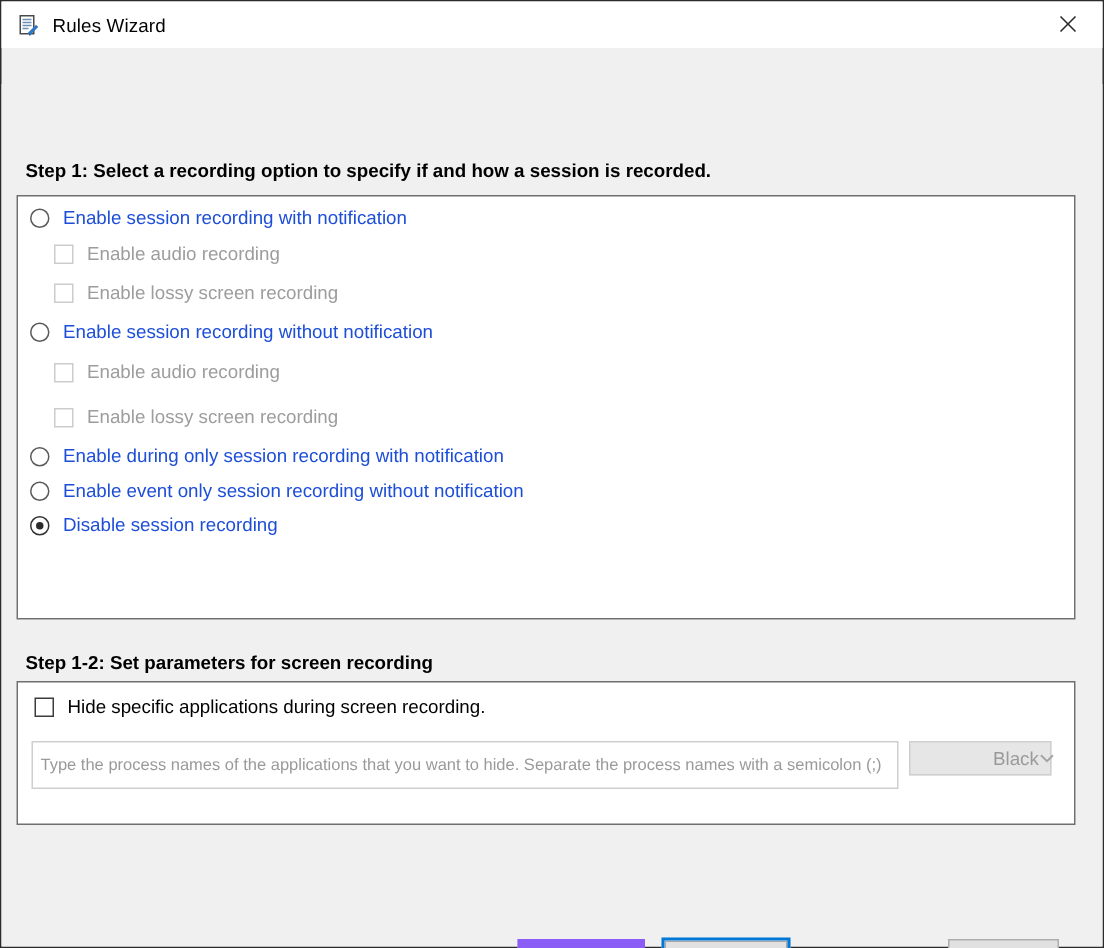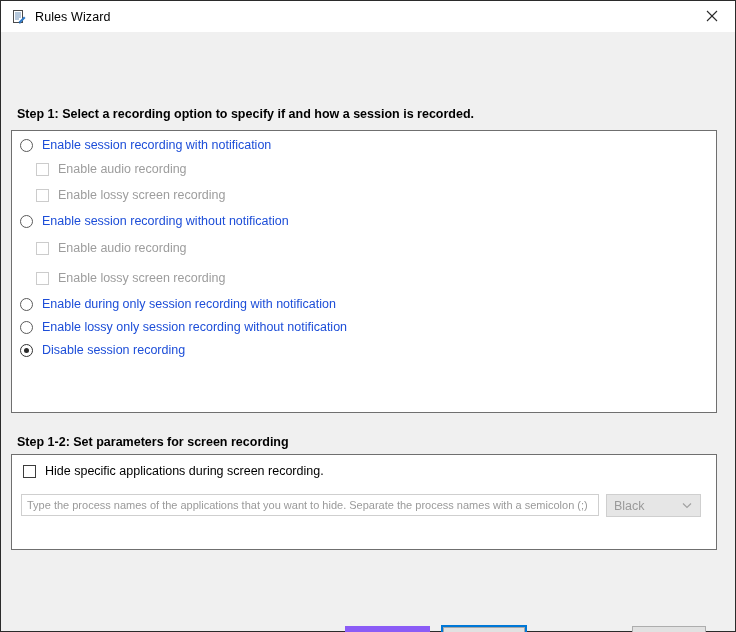--- a/index.html
+++ b/index.html
@@ -150,21 +150,21 @@
     white-space: nowrap;
   }
   .check-label.disabled { color: #9d9d9d; }
 
   
   .process-input {
     position: absolute;
     left: 20px;
     top: 438px;
     width: 578px;
-    height: 22px;
+    height: 32px;
     box-sizing: border-box;
     border: 1px solid #cfcfcf;
     background: #ffffff;
     font-family: "Liberation Sans", sans-serif;
     font-size: 11px;
     color: #9a9a9a;
     padding: 0 5px;
     line-height: 20px;
     white-space: nowrap;
     overflow: hidden;
@@ -176,20 +176,21 @@
     left: 605px;
     top: 438px;
     width: 95px;
     height: 23px;
     box-sizing: border-box;
     border: 1px solid #cfcfcf;
     background: #e6e6e6;
     display: flex;
     align-items: center;
     cursor: default;
+    padding-left: 48px;
   }
   .combo-value {
     font-size: 12.5px;
     color: #9a9a9a;
     padding-left: 7px;
     flex: 1 1 auto;
   }
   .combo-arrow {
     width: 18px;
     display: flex;
@@ -289,21 +290,21 @@
       <span class="check-label disabled">Enable lossy screen recording</span>
     </div>
 
     <div class="radio-row" style="left:19px; top:239px;">
       <span class="radio"></span>
       <span class="radio-label">Enable during only session recording with notification</span>
     </div>
 
     <div class="radio-row" style="left:19px; top:262px;">
       <span class="radio"></span>
-      <span class="radio-label">Enable lossy only session recording without notification</span>
+      <span class="radio-label">Enable event only session recording without notification</span>
     </div>
 
     <div class="radio-row" style="left:19px; top:285px;">
       <span class="radio checked"></span>
       <span class="radio-label">Disable session recording</span>
     </div>
 
     <div class="step-header" id="step12-header">Step 1-2: Set parameters for screen recording</div>
     <div class="panel" id="panel2"></div>
 

